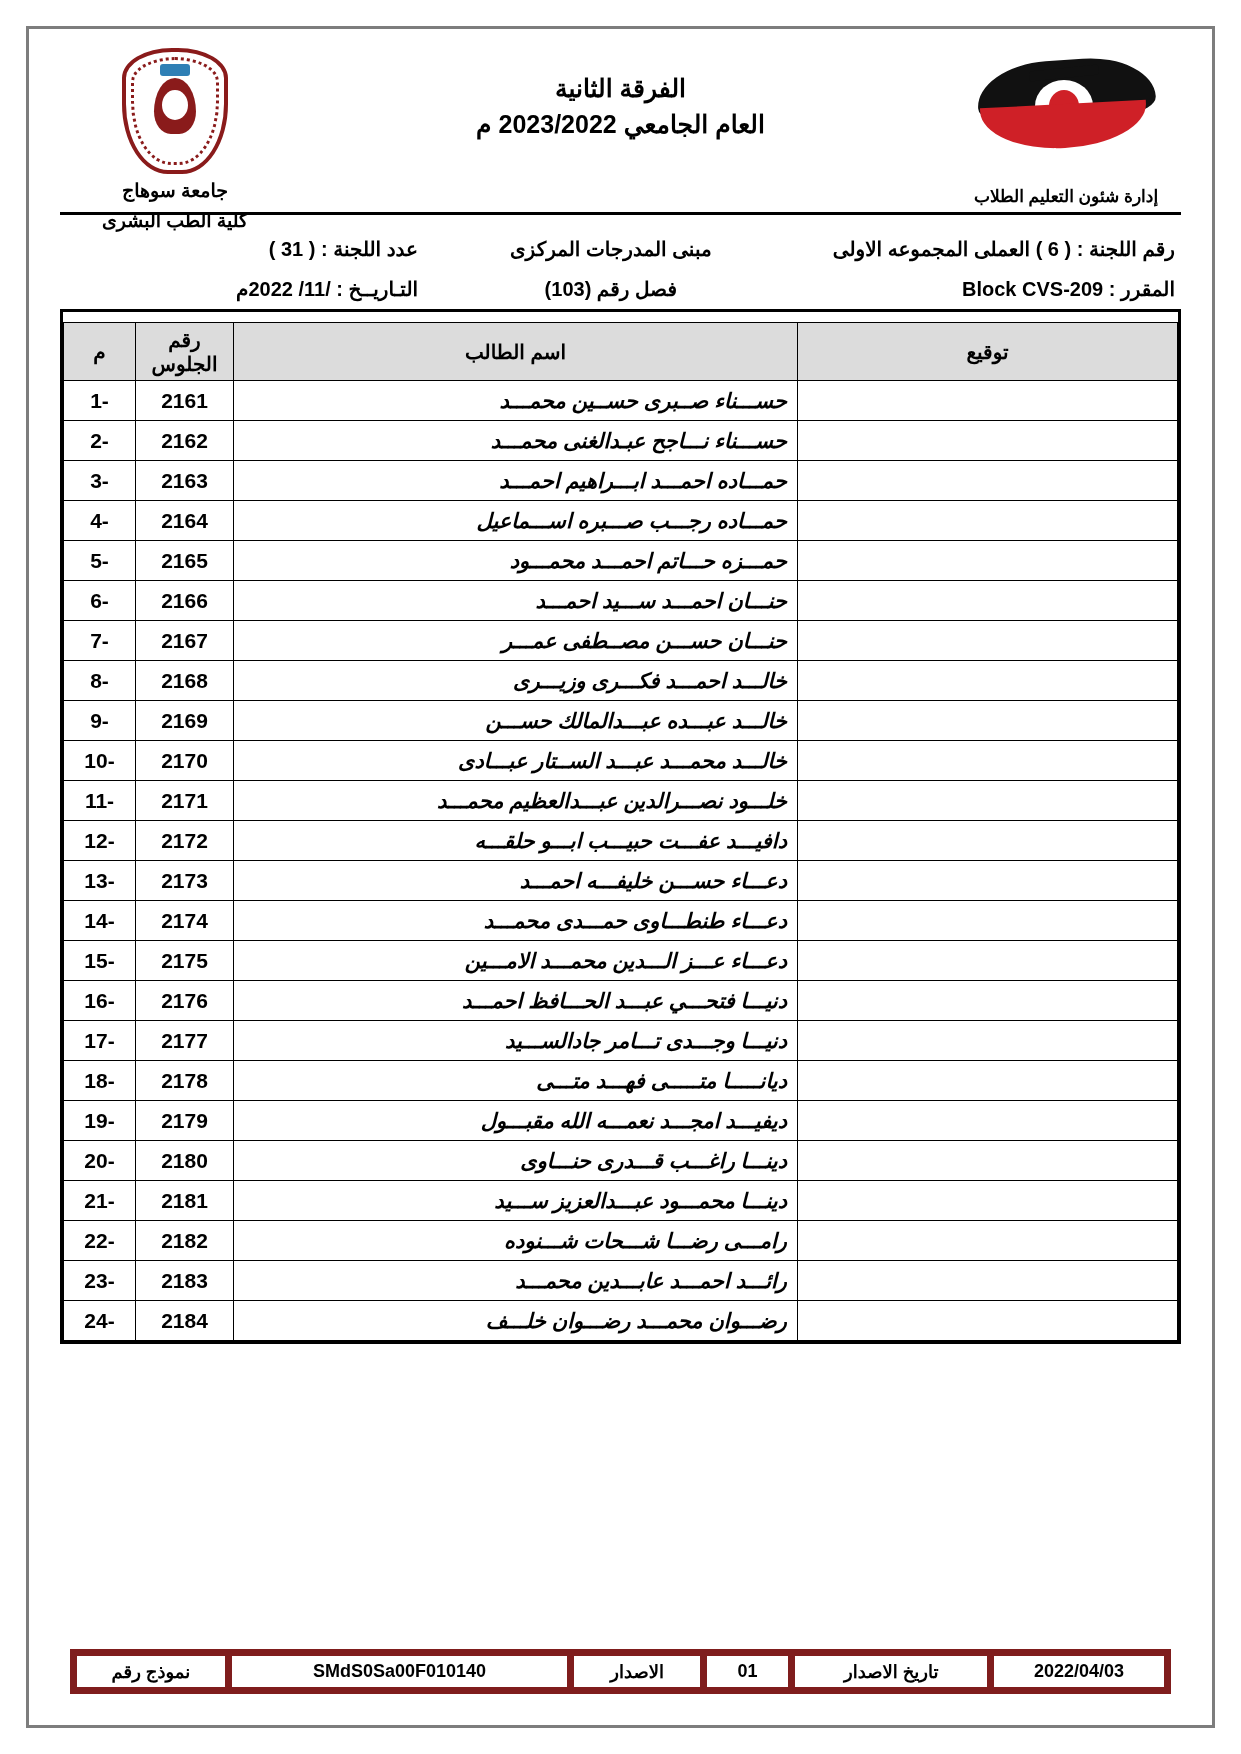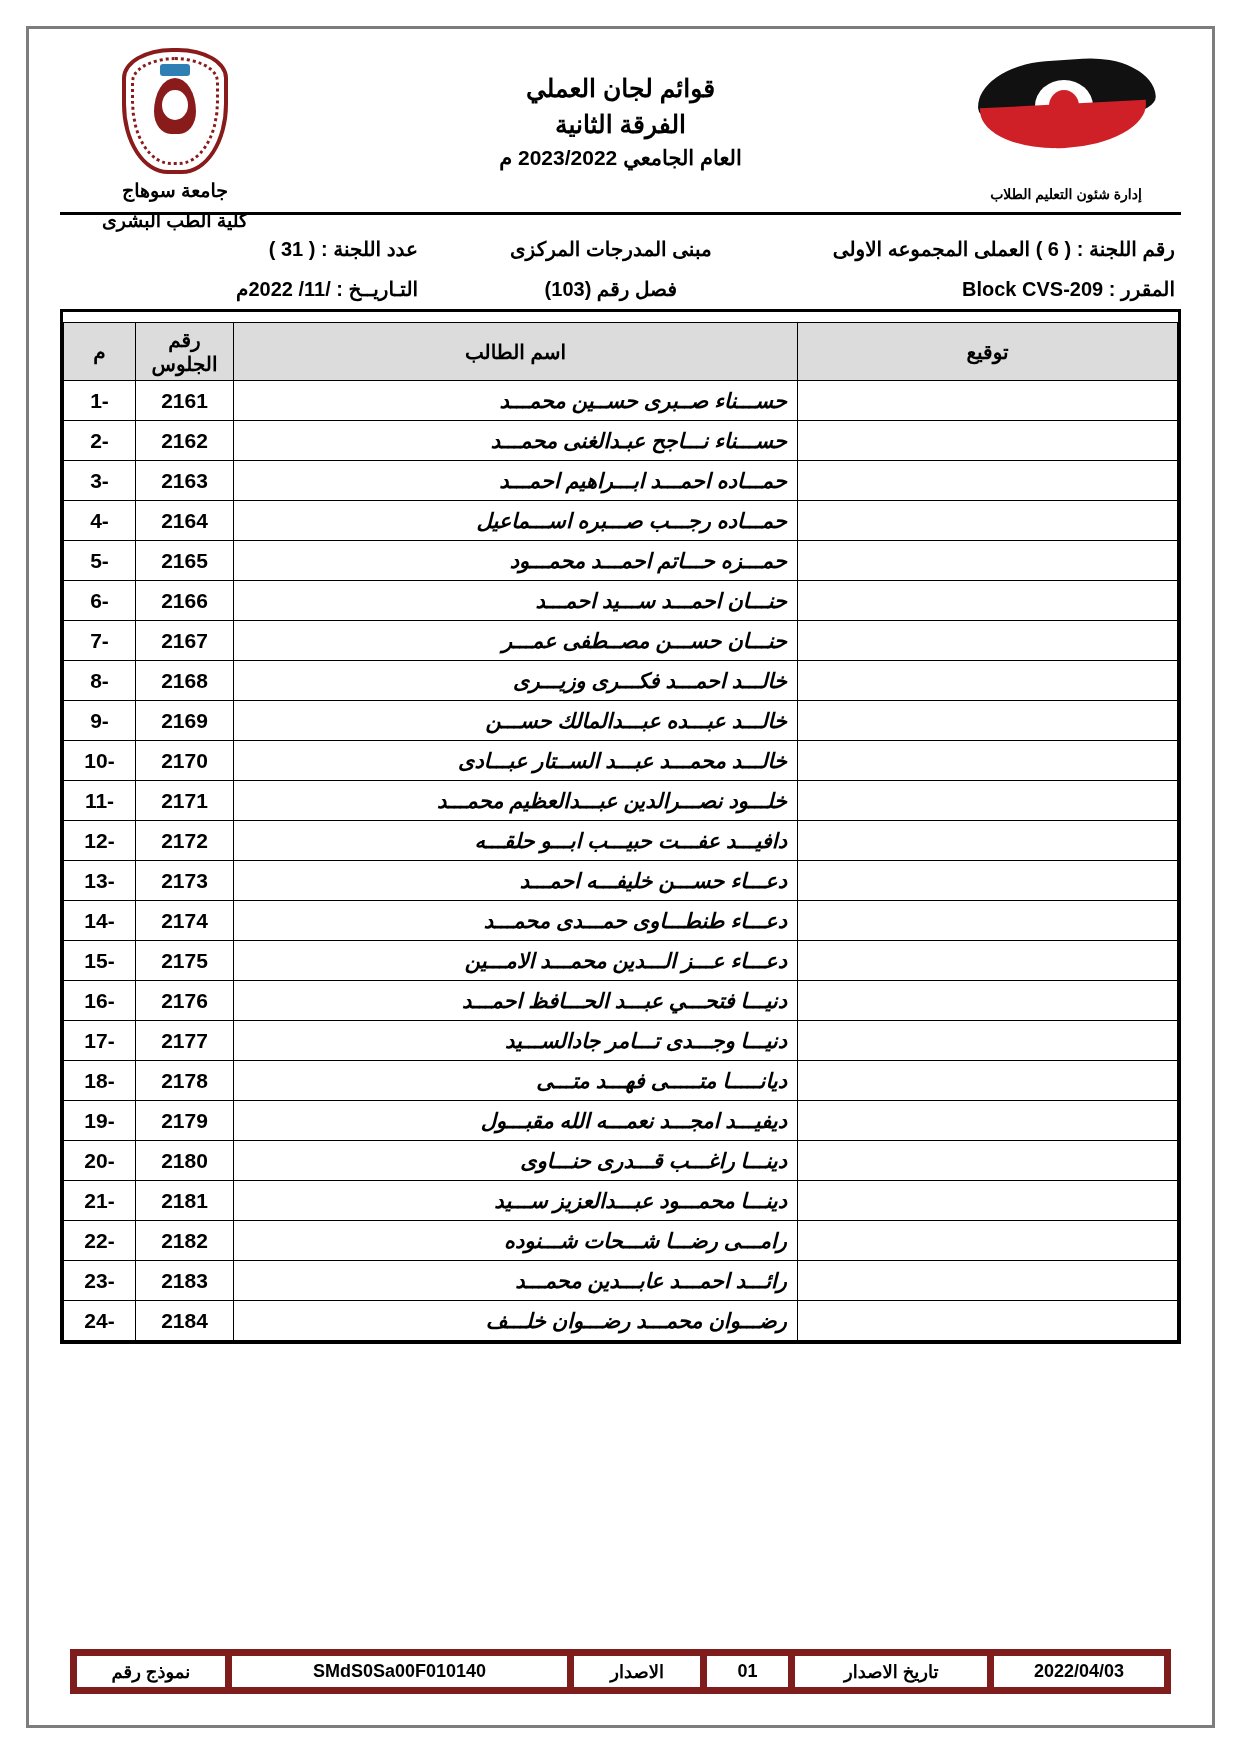--- a/index.html
+++ b/index.html
@@ -52,42 +52,42 @@
     padding-top: 4px;
   }
   .uni-name {
     font-size: 19px;
     font-weight: bold;
     color: #000000;
     line-height: 1.35;
     margin-top: 4px;
   }
   .dept-line {
-    font-size: 14px;
+    font-size: 17px;
     font-weight: bold;
     color: #000;
     margin-top: 22px;
   }
   .title-block {
     flex: 1 1 auto;
     text-align: center;
     padding-top: 22px;
   }
   .title-block .t1 {
     font-size: 25px;
     font-weight: bold;
     line-height: 1.45;
   }
   .title-block .t2 {
     font-size: 25px;
     font-weight: bold;
     line-height: 1.45;
   }
   .title-block .t3 {
-    font-size: 21px;
+    font-size: 25px;
     font-weight: bold;
     line-height: 1.45;
   }
 
   
   .crest {
     width: 106px;
     height: 126px;
     margin: 0 auto;
     position: relative;
@@ -320,21 +320,20 @@
         <div class="crest">
           <div class="dots"></div>
           <div class="tophat"></div>
           <div class="fig"></div>
         </div>
         <div class="uni-name">جامعة سوهاج</div>
         <div class="uni-name">كلية الطب البشرى</div>
       </div>
 
       <div class="title-block">
-        <div class="t1">قوائم لجان العملي</div>
         <div class="t2">الفرقة الثانية</div>
         <div class="t3">العام الجامعي 2023/2022 م</div>
       </div>
 
       <div class="logo-block left">
         <div class="union-logo">
           <div class="band"></div>
           <div class="cap"></div>
           <div class="inner-face"></div>
           <div class="red-swoosh"></div>

